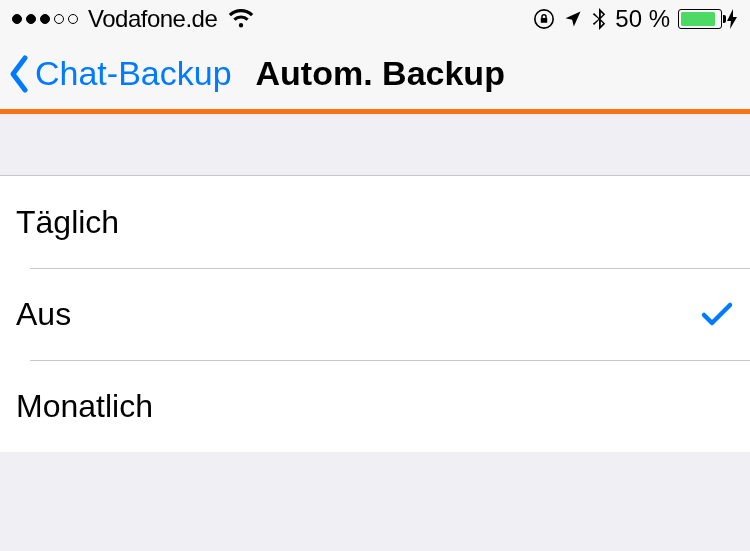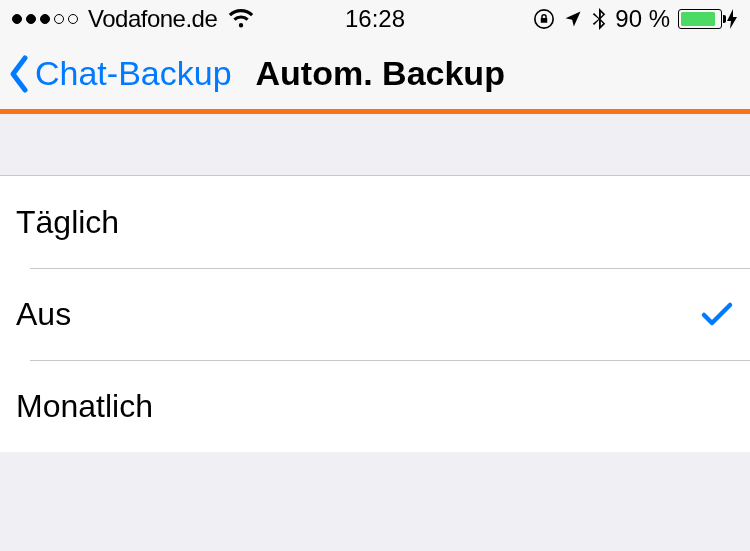--- a/index.html
+++ b/index.html
@@ -117,39 +117,38 @@
         <span class="dot"></span>
         <span class="dot"></span>
     </div>
     <span class="carrier">Vodafone.de</span>
     <span class="wifi">
       <svg width="28" height="22" viewBox="0 0 28 22">
           <path d="M14 19.5a2.2 2.2 0 1 0 0-4.4 2.2 2.2 0 0 0 0 4.4zM8.5 12.8a8 8 0 0 1 11 0l2.2-2.2a11.1 11.1 0 0 0-15.4 0l2.2 2.2zM4 8.3a14.3 14.3 0 0 1 20 0L26.2 6A17.4 17.4 0 0 0 1.8 6L4 8.3z" fill="#000"></path>
         </svg>
     </span>
   </div>
-  <div class="status-center">16:28</div>
   <div class="status-right">
     <span>
       <svg class="icon-svg" width="22" height="22" viewBox="0 0 24 24">
           <circle cx="12" cy="12" r="10" fill="none" stroke="#000" stroke-width="1.8"></circle>
           <path d="M9 11V9.5a3 3 0 0 1 6 0V11h.5v5h-7v-5H9zm1.6 0h2.8V9.5a1.4 1.4 0 0 0-2.8 0V11z" fill="#000"></path>
         </svg>
     </span>
     <span>
       <svg class="icon-svg" width="20" height="20" viewBox="0 0 24 24">
           <path d="M3 11l18-8-8 18-2-8-8-2z" fill="#000"></path>
         </svg>
     </span>
     <span>
       <svg class="icon-svg" width="16" height="24" viewBox="0 0 12 22">
           <path d="M6 1v9L1.5 5.5 0.3 6.7 5.6 11 0.3 15.3l1.2 1.2L6 12v9l5.7-5.7L7.4 11l4.3-4.3L6 1zm1.7 3.9l2 2-2 2V4.9zm0 12.2v-4l2 2-2 2z" fill="#000"></path>
         </svg>
     </span>
-    <span class="pct">90 %</span>
+    <span class="pct">50 %</span>
     <div class="battery-wrap">
       <div class="battery">
           <div class="battery-fill" style="width:90%"></div>
         </div>
       <svg class="icon-svg" width="12" height="22" viewBox="0 0 12 22">
           <path d="M7 1L1 13h4l-1 8 7-12H7l0-8z" fill="#000"></path>
         </svg>
     </div>
   </div>
 </div>

